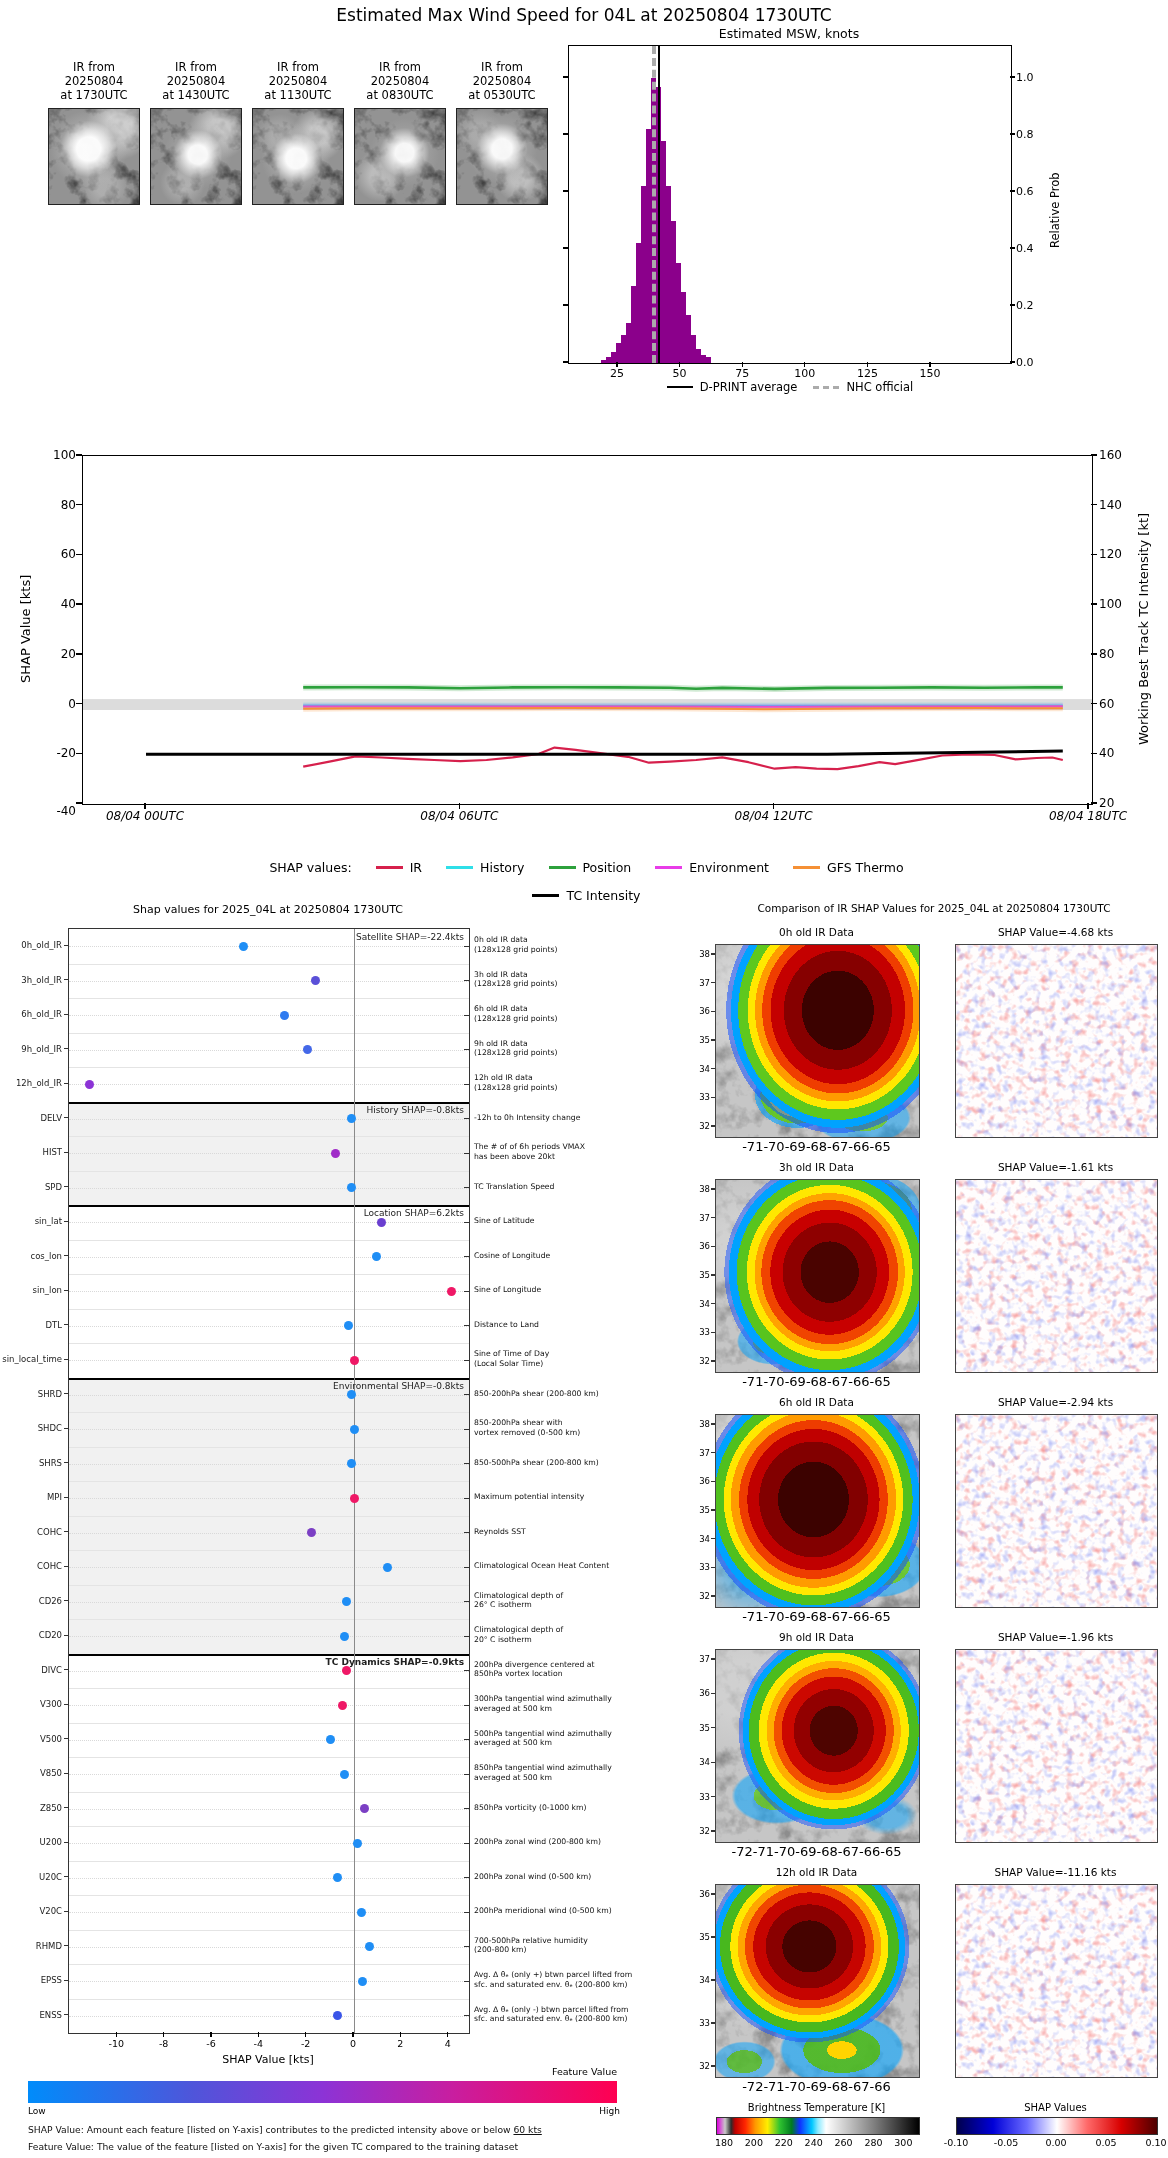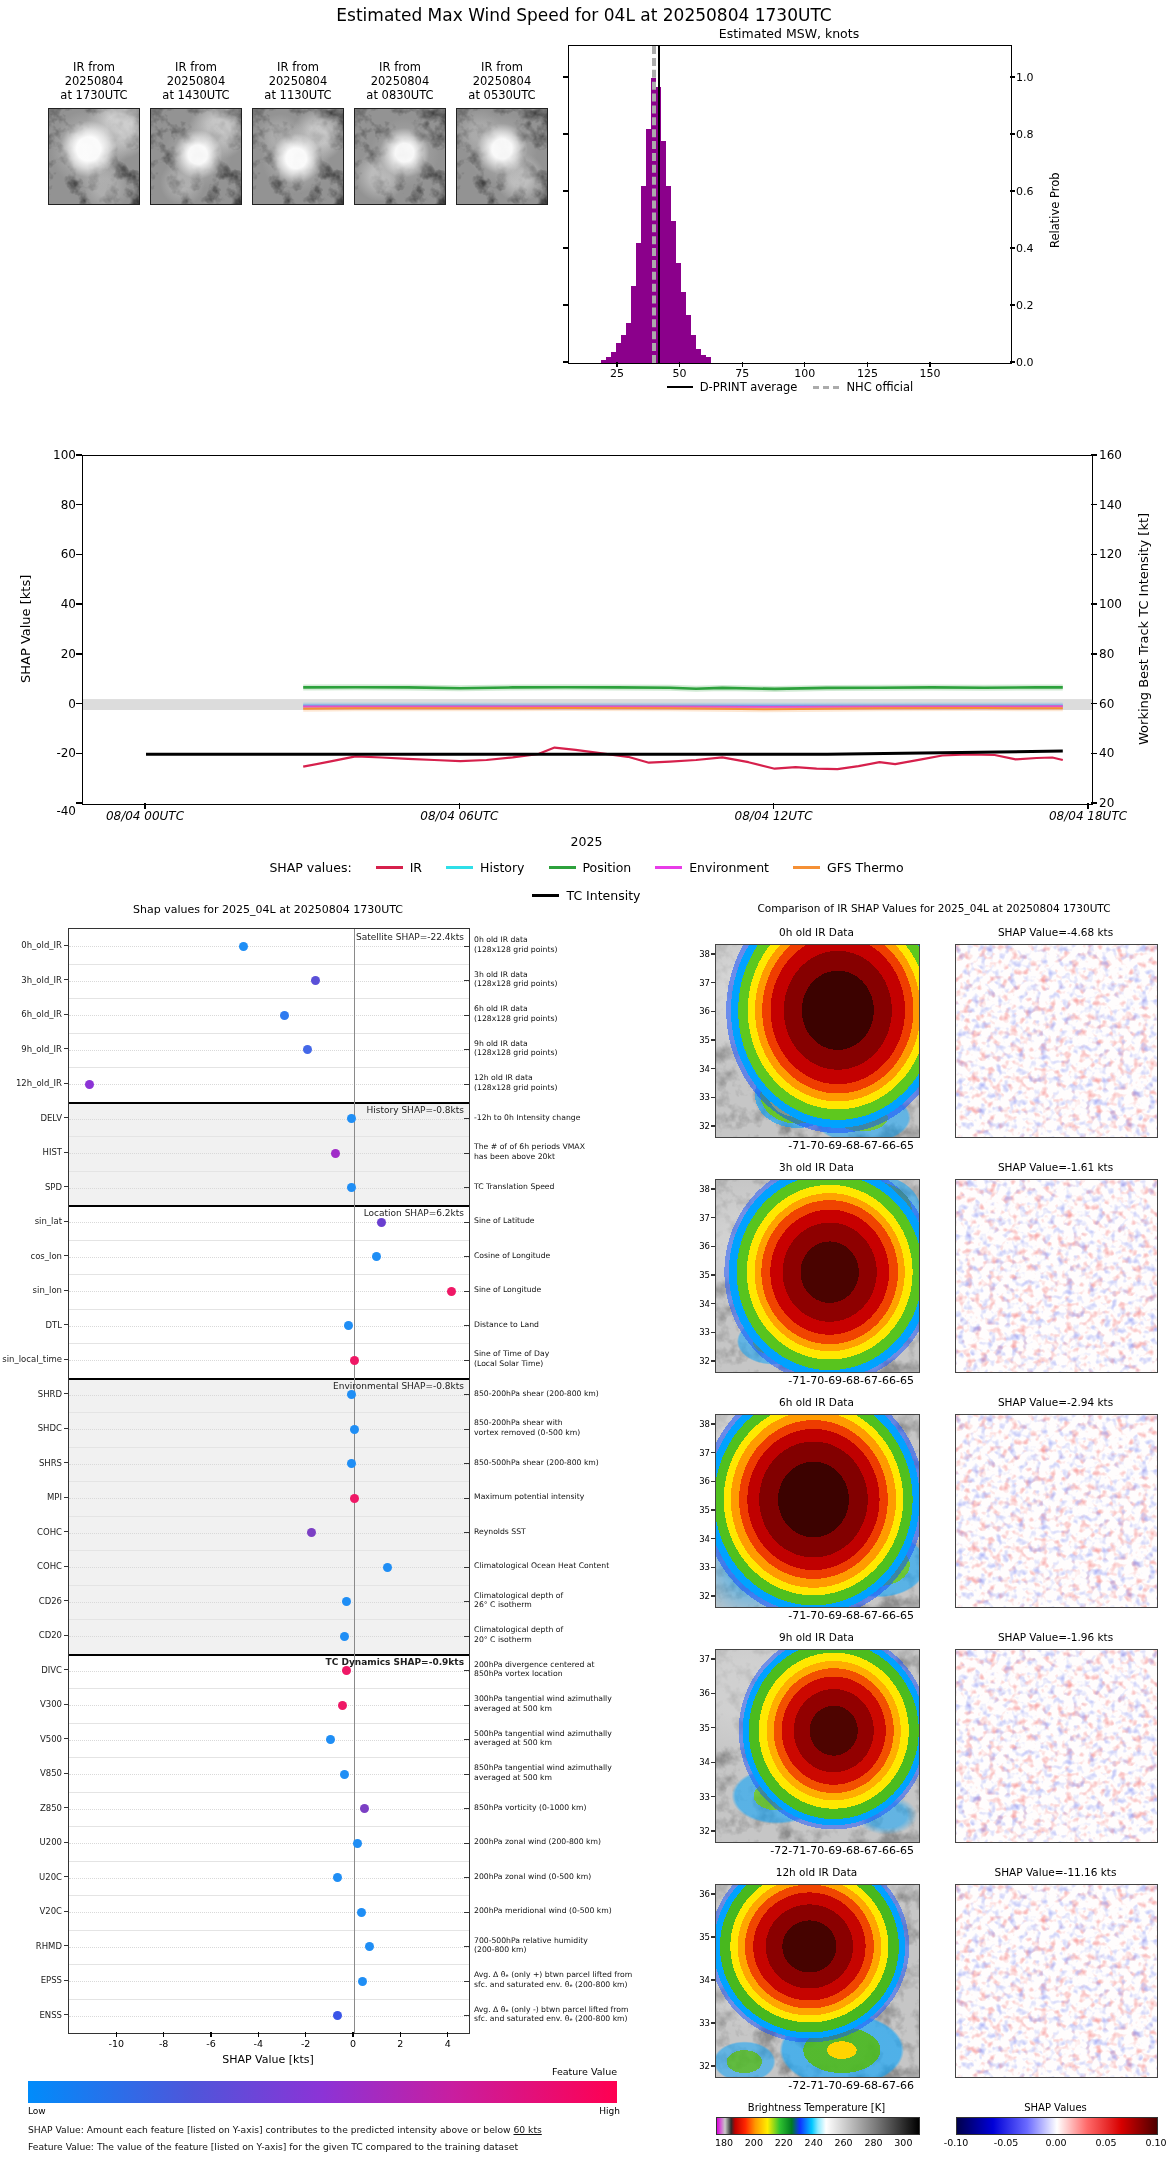--- a/index.html
+++ b/index.html
@@ -111,22 +111,22 @@
     radial-gradient(ellipse 58px 36px at 30% 76%,rgba(94,200,30,.8) 0 40%,rgba(0,162,255,.55) 40% 72%,transparent 78%),
     radial-gradient(ellipse 44px 28px at 84% 86%,rgba(0,162,255,.5) 0 46%,transparent 70%),
     radial-gradient(circle at 14% 20%,rgba(218,218,218,.5) 0 12%,transparent 30%);}
   .irmap-4 .ir-core{background:
     radial-gradient(ellipse 104px 100px at 46% 32%,#460300 0 26%,#8a0000 26% 42%,#c60400 42% 54%,#f04600 54% 62%,#ffa600 62% 69%,#ffe800 69% 76%,#48b81e 76% 86%,#00a2ff 86% 92%,rgba(20,80,255,.5) 92% 96%,transparent 96%),
     radial-gradient(ellipse 74px 44px at 62% 86%,#ffd400 0 20%,rgba(72,184,30,.9) 20% 52%,rgba(0,162,255,.6) 52% 80%,transparent 84%),
     radial-gradient(ellipse 40px 26px at 14% 92%,rgba(72,184,30,.8) 0 44%,rgba(0,162,255,.5) 44% 72%,transparent 78%),
     radial-gradient(circle at 16% 48%,rgba(220,220,220,.45) 0 10%,transparent 28%);}
   .cmp-ylab{position:absolute;font-size:8.5px;text-align:right;transform:translateY(-50%);}
   .cmp-ytickdash{position:absolute;width:4px;height:1.2px;background:#333;}
-  .cmp-xrow{position:absolute;display:flex;justify-content:flex-end;padding:0 4px;box-sizing:border-box;
-            font-size:11px;}
+  .cmp-xrow{position:absolute;display:flex;justify-content:center;padding:0 4px;box-sizing:border-box;
+            font-size:13px;}
   .cb-title{position:absolute;text-align:center;font-size:10px;}
   .cbar{position:absolute;height:16px;border:1px solid #333;}
   #bt-cbar{left:716px;top:2117px;width:202px;
     background:linear-gradient(90deg,#dc00dc 0%,#c8c8c8 4%,#2b2b2b 7%,#c00000 9%,#ff2600 14%,#ff9900 19%,#ffee00 25%,#30c430 31%,#007a20 37%,#1030ff 41%,#00c8ff 47%,#8ceaff 50%,#ffffff 54%,#7e7e7e 78%,#000000 100%);}
   #shap-cbar{left:956px;top:2117px;width:200px;
     background:linear-gradient(90deg,#00004d 0%,#0000d8 18%,#6a6aff 35%,#ffffff 50%,#ff6a6a 65%,#d80000 82%,#4d0000 100%);}
   .cb-tick{position:absolute;top:2137px;font-size:9.5px;transform:translateX(-50%);}
 </style>
 </head>
 <body>
@@ -333,21 +333,20 @@
       <div class="tickdash" style="left: 144.3px; top: 803px; width: 1.4px; height: 6px;"></div>
       <div class="ts-xtick" style="left: 459.34px;">08/04 06UTC</div>
       <div class="tickdash" style="left: 458.64px; top: 803px; width: 1.4px; height: 6px;"></div>
       <div class="ts-xtick" style="left: 773.68px;">08/04 12UTC</div>
       <div class="tickdash" style="left: 772.98px; top: 803px; width: 1.4px; height: 6px;"></div>
       <div class="ts-xtick" style="left: 1088.02px;">08/04 18UTC</div>
       <div class="tickdash" style="left: 1087.32px; top: 803px; width: 1.4px; height: 6px;"></div>
     </div>
   <div class="ts-ylabel-l">SHAP Value [kts]</div>
   <div class="ts-ylabel-r">Working Best Track TC Intensity [kt]</div>
-  <div class="ts-xlabel">2025</div>
   <div id="ts-leg1" class="ts-leg">
     <span>SHAP values:</span>
   <div class="leg-item">
         <span class="sw-line" style="background: rgb(214, 32, 76);"></span>
         <span>IR</span>
       </div>
       <div class="leg-item">
         <span class="sw-line" style="background: rgb(47, 223, 232);"></span>
         <span>History</span>
       </div>

